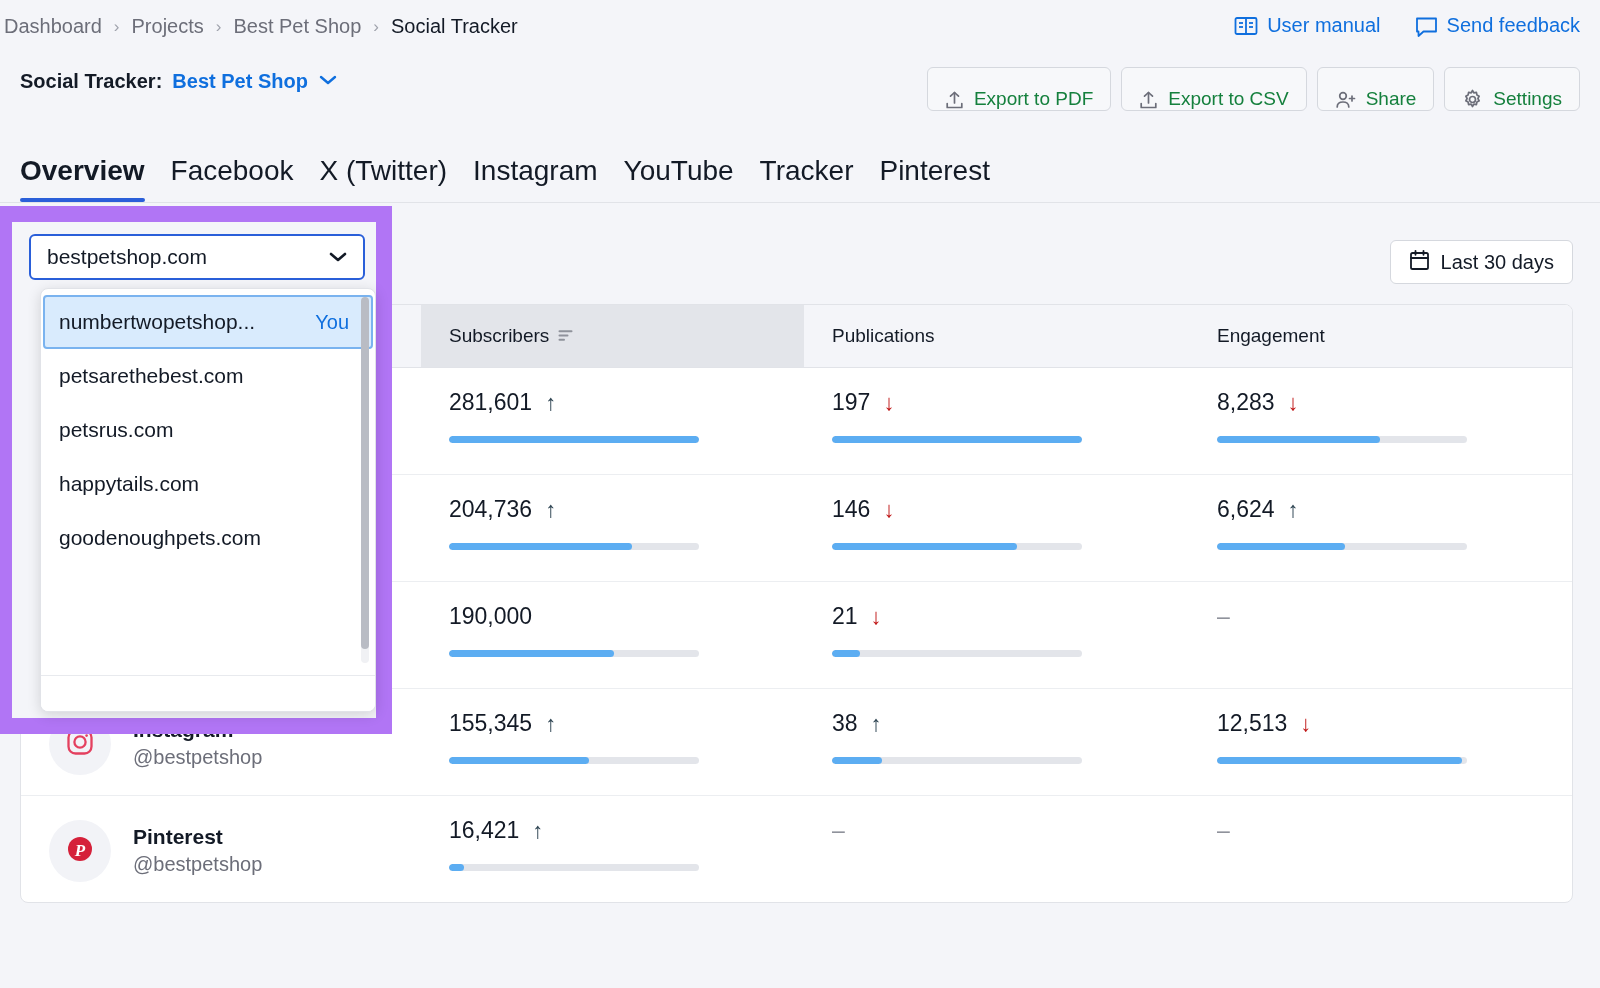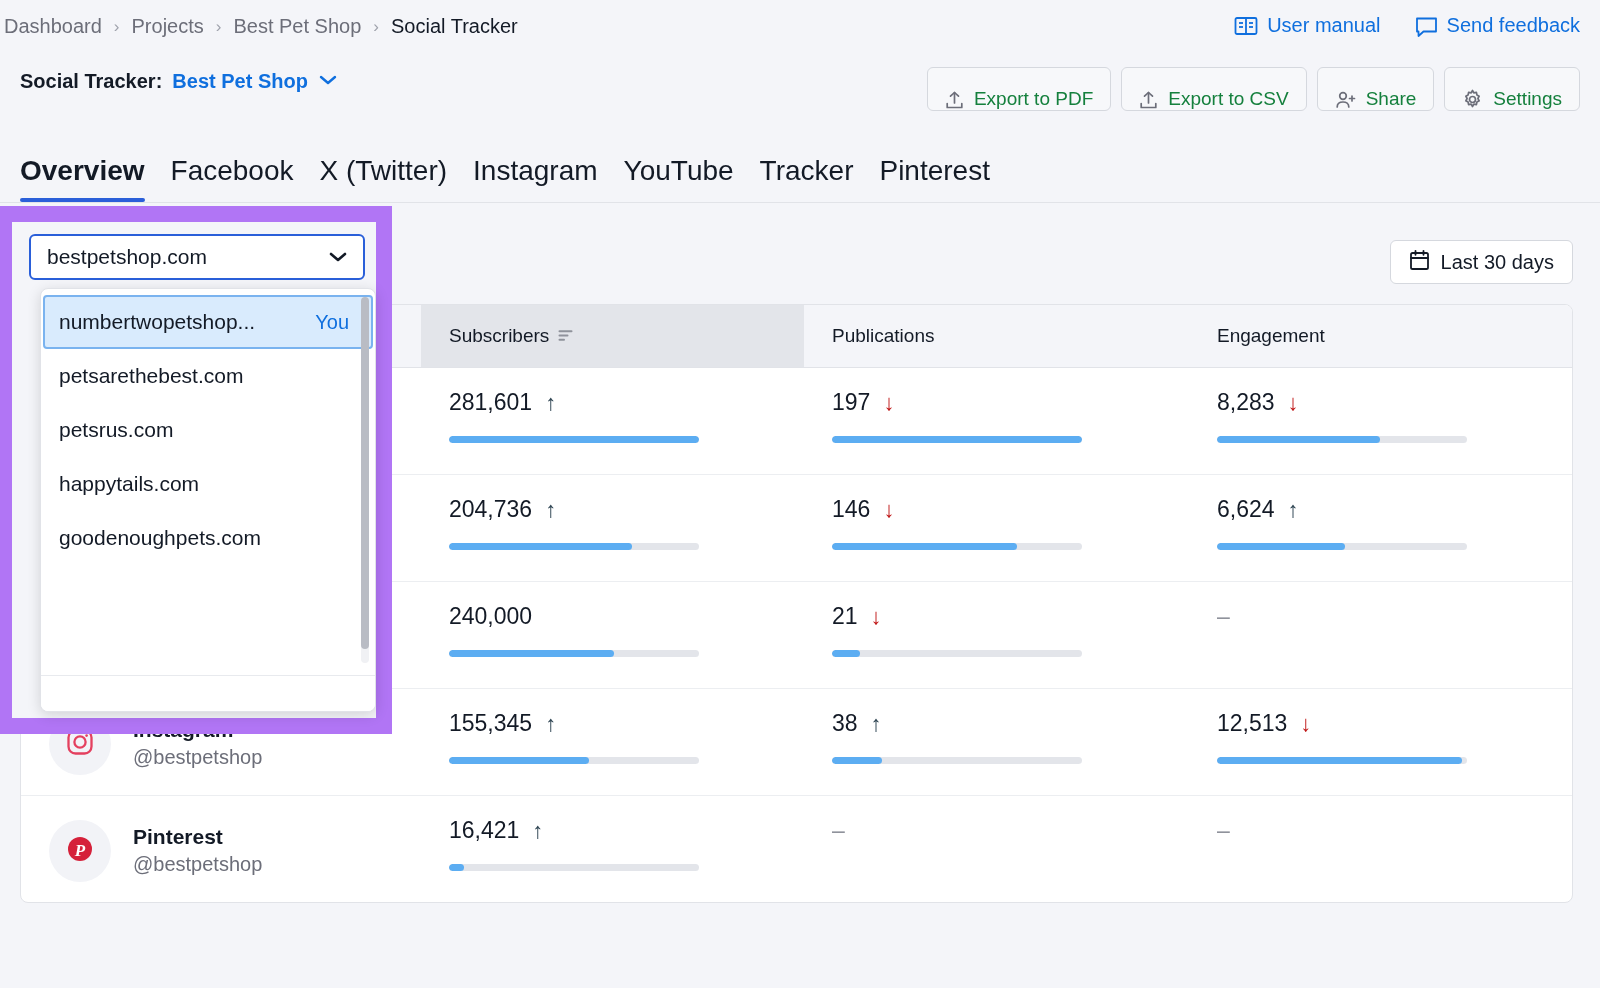--- a/index.html
+++ b/index.html
@@ -417,21 +417,21 @@
                 </span>
               </div>
               <div>
                 <div class="netname">YouTube</div>
                 <div class="nethandle"></div>
               </div>
             </div>
           </td>
           <td>
             <div class="metricval">
-              <span>240,000</span>
+              <span>190,000</span>
             </div>
             <div class="bar">
                 <i style="width:66%"></i>
               </div>
           </td>
           <td>
             <div class="metricval">
               <span>21</span>
               <span class="arrow down">↓</span>
             </div>

